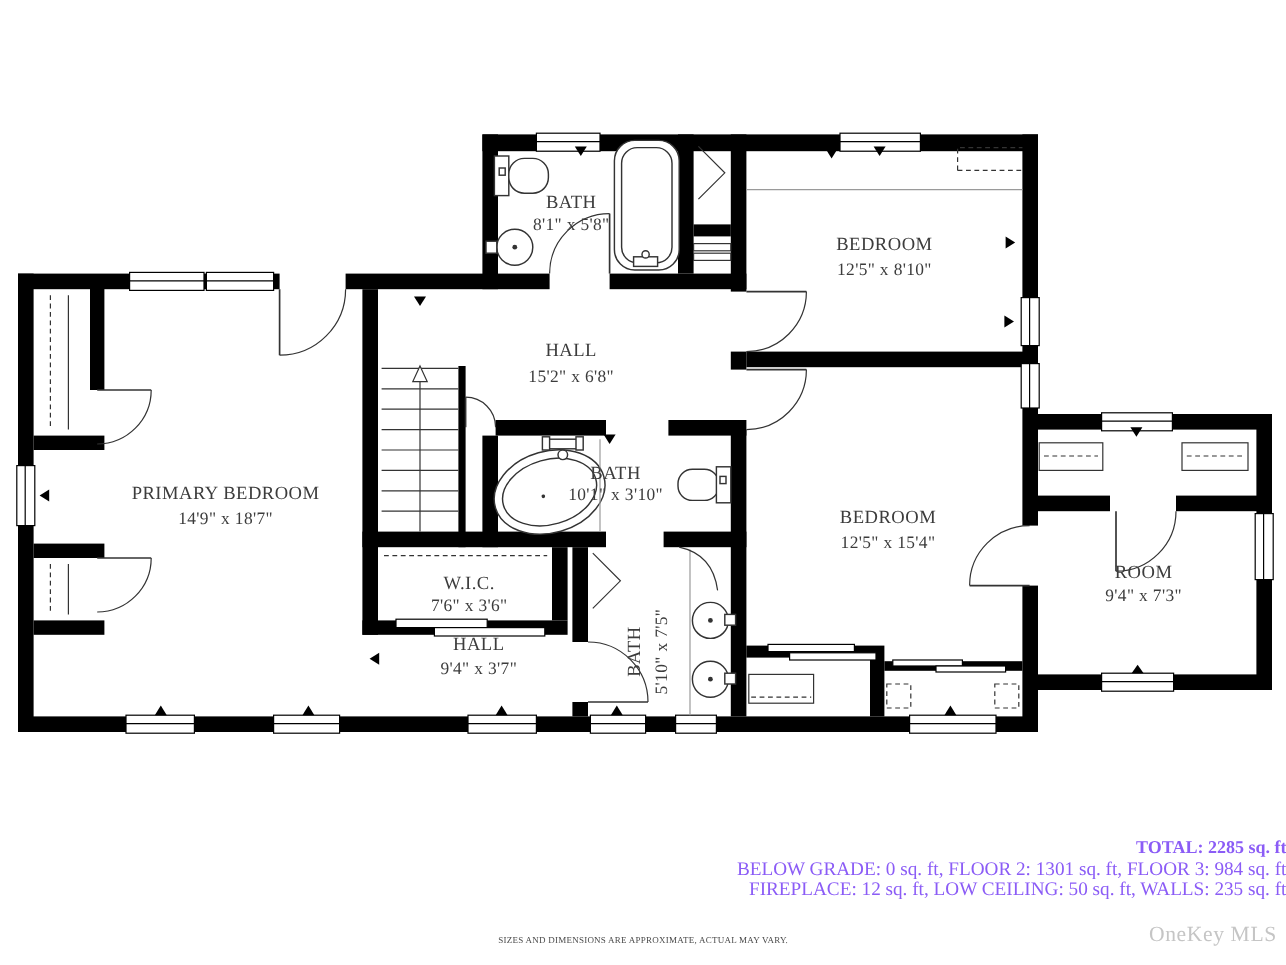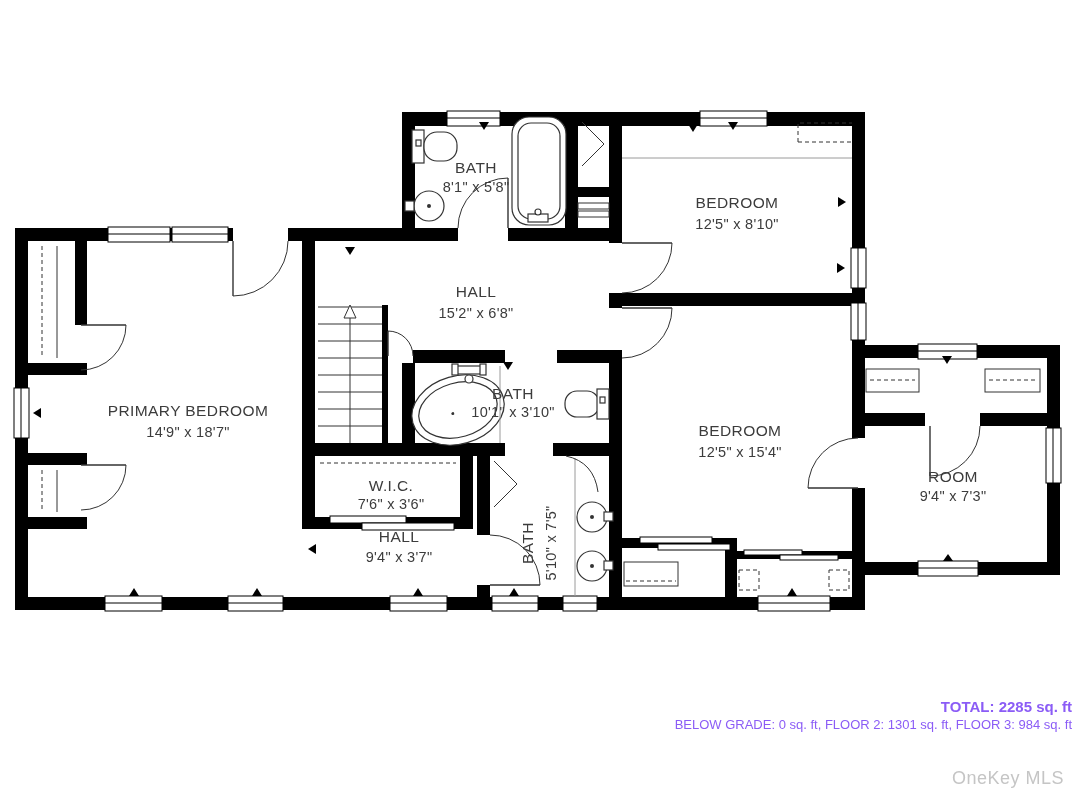--- a/index.html
+++ b/index.html
@@ -1,33 +1,33 @@
 <!DOCTYPE html>
 <html><head>
 <meta charset="utf-8">
 <style>
   html,body{margin:0;padding:0;background:#fff;}
   .stage{position:relative;width:1072px;height:804px;background:#fff;overflow:hidden;
-         font-family:Liberation Sans, sans-serif;}
+         font-family:Liberation Serif, serif;}
   svg{position:absolute;left:0;top:0;}
   .wall{fill:#000;}
   .win{fill:#fff;stroke:#000;stroke-width:1;}
   .winline{stroke:#000;stroke-width:1;}
   .thin{stroke:#333;stroke-width:1;fill:none;}
   .lite{stroke:#9a9a9a;stroke-width:1;fill:none;}
   .fix{fill:#fff;stroke:#333;stroke-width:1.2;}
   .arc{fill:none;stroke:#333;stroke-width:1;}
   .leaf{stroke:#333;stroke-width:1.4;}
   .dash{stroke:#333;stroke-width:1;fill:none;stroke-dasharray:4 3;}
   .tri{fill:#000;}
   .rn{font-size:15.5px;fill:#3c3c3c;letter-spacing:.4px;}
   .rd{font-size:14.5px;fill:#3c3c3c;letter-spacing:.3px;}
   .summary{position:absolute;left:0;top:698px;width:1072px;text-align:right;color:#8b5cf6;}
   .summary .total{font-size:15px;font-weight:bold;line-height:18px;}
-  .summary .ln{font-size:13px;line-height:17px;}
+  .summary .ln{font-size:16px;line-height:17px;}
   .disclaimer{position:absolute;left:0;top:779px;width:1072px;text-align:center;
               font-size:7.5px;color:#4d4d4d;letter-spacing:.2px;}
   .watermark{position:absolute;right:8px;top:768px;font-size:18px;color:#c5c5c5;letter-spacing:.5px;}
 </style>
 </head>
 <body>
 
 <div class="stage">
 <svg width="1072" height="804" viewBox="0 0 1072 804">
 
@@ -357,15 +357,17 @@
     <text class="rd" x="556" y="543" transform="rotate(-90 556 543)">5'10" x 7'5"</text>
 
     <text class="rn" x="953" y="482">ROOM</text>
     <text class="rd" x="953" y="501">9'4" x 7'3"</text>
   </g>
 </svg>
 
   <div class="summary">
     <div class="total">TOTAL: 2285 sq. ft</div>
     <div class="ln">BELOW GRADE: 0 sq. ft, FLOOR 2: 1301 sq. ft, FLOOR 3: 984 sq. ft</div>
+    <div class="ln">FIREPLACE: 12 sq. ft, LOW CEILING: 50 sq. ft, WALLS: 235 sq. ft</div>
   </div>
+  <div class="disclaimer">SIZES AND DIMENSIONS ARE APPROXIMATE, ACTUAL MAY VARY.</div>
   <div class="watermark">OneKey MLS</div>
 </div>
 
 </body></html>

